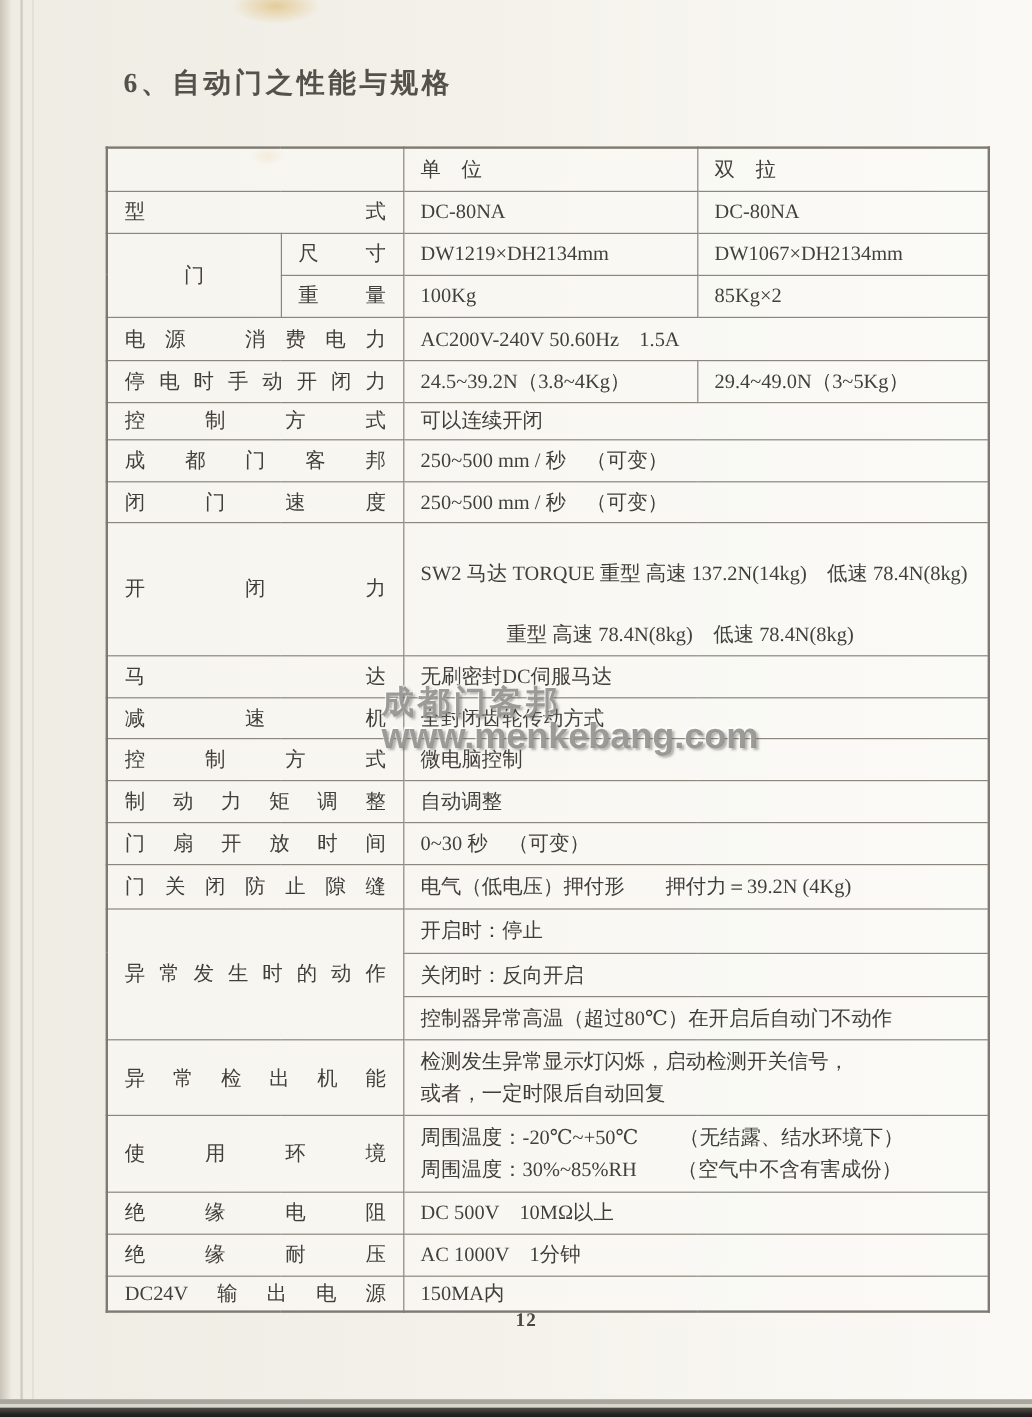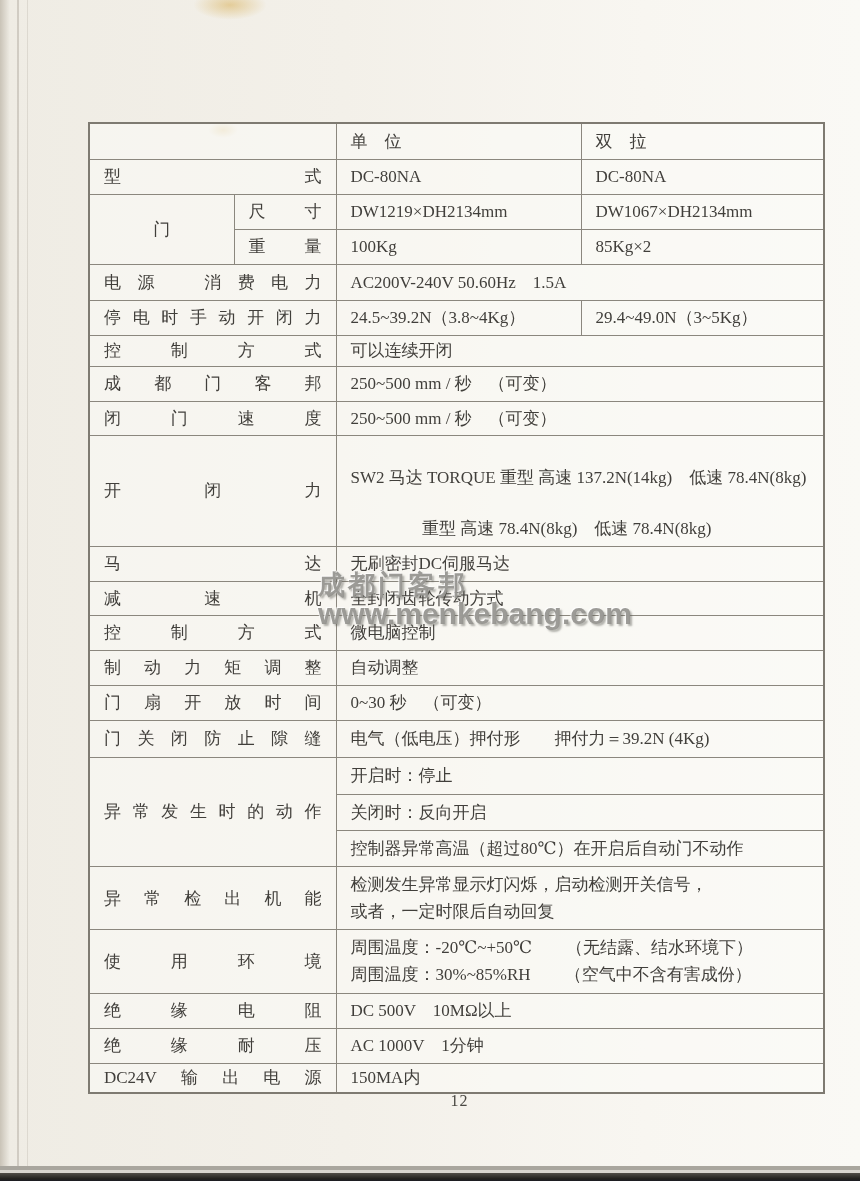--- a/index.html
+++ b/index.html
@@ -58,35 +58,36 @@
   }
   .watermark .wm1{
     font-size:27px;font-weight:700;letter-spacing:3px;
     text-shadow:-1px -1px 1px rgba(255,255,255,.85),2px 2px 2px rgba(92,90,85,.45);
   }
   .watermark .wm2{
     font-size:30px;font-weight:700;margin-top:-6px;letter-spacing:0px;
     text-shadow:-1px -1px 1px rgba(255,255,255,.85),2px 2px 2px rgba(92,90,85,.45);
   }
   .pageno{
-    position:absolute;left:92px;top:1092px;width:735px;text-align:center;
-    font-size:16px;color:#4a4843;letter-spacing:1px;
+    position:absolute;left:71px;top:1092px;width:735px;text-align:center;
+    font-size:16px;color:#4a4843;letter-spacing:1px;font-weight:bold;
   }
 </style>
 </head>
 <body>
 
 <div class="page">
 
   <div class="edge-left"></div>
   <div class="edge-line-a"></div>
   <div class="edge-line-b"></div>
   <div class="stain1"></div>
   <div class="stain2"></div>
 
+  <div class="title">6、自动门之性能与规格</div>
 
   <table class="spec">
     <colgroup>
       <col style="width:145px">
         <col style="width:102px">
         <col style="width:245px">
         <col style="width:243px">
     </colgroup>
     <tbody>
       <tr style="height:36px">

